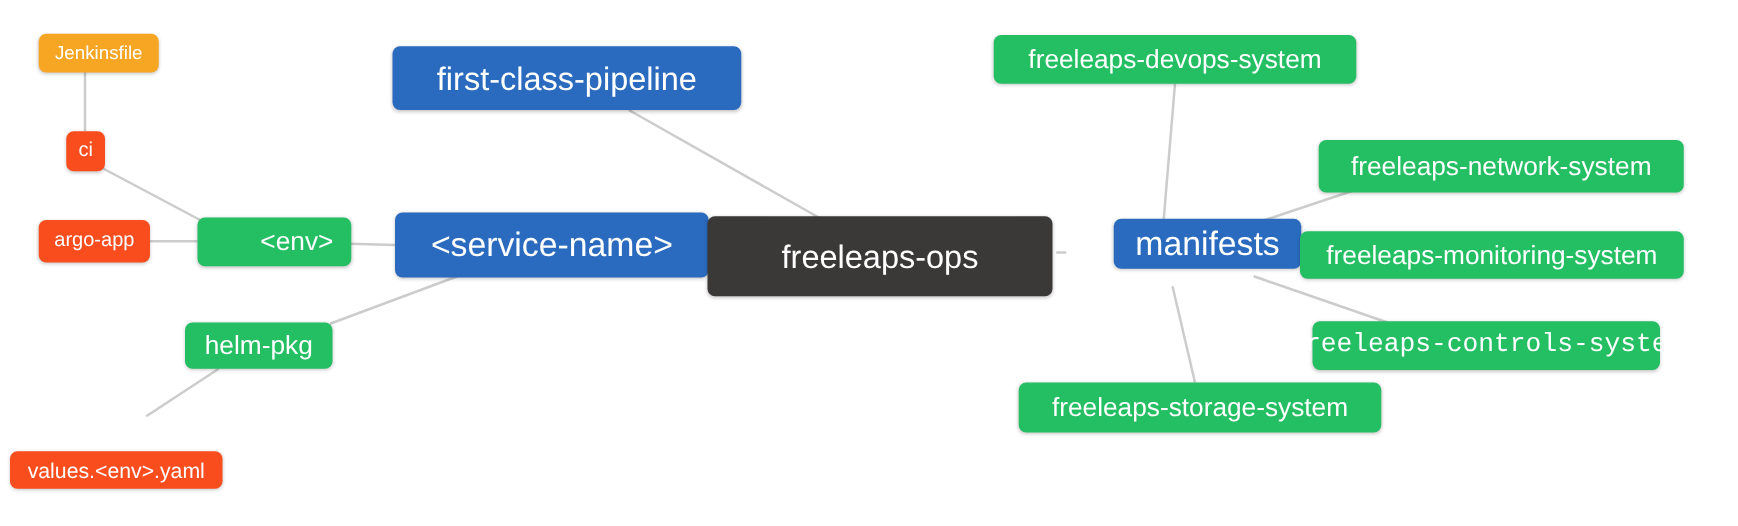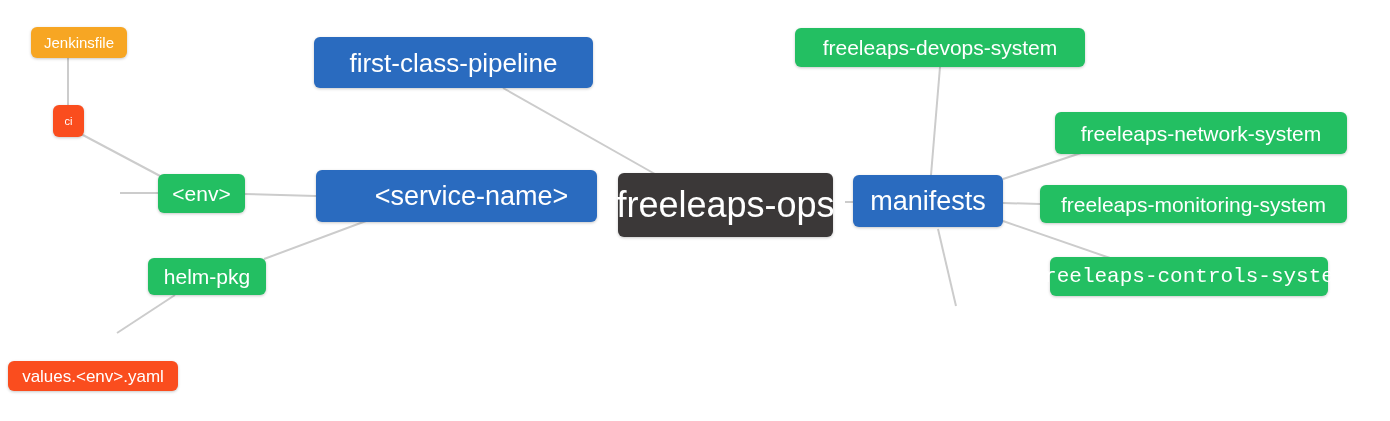--- a/index.html
+++ b/index.html
@@ -46,39 +46,41 @@
     <line class="edge" x1="845" y1="202" x2="853" y2="202"></line>
     <line class="edge" x1="931" y1="175" x2="940" y2="67"></line>
     <line class="edge" x1="1003" y1="179" x2="1090" y2="150"></line>
     <line class="edge" x1="1003" y1="203" x2="1040" y2="204"></line>
     <line class="edge" x1="1003" y1="221" x2="1110" y2="258"></line>
     <line class="edge" x1="938" y1="229" x2="956" y2="306"></line>
   </svg>
 
   <div class="node amber" style="left:19px;  top:27px;  width:96px;  height:31px; font-size:15px;">Jenkinsfile</div>
 
-  <div class="node red" style="left:53px;  top:105px; width:31px;  height:32px; font-size:11px;">ci</div>
+  <div class="node red" style="left:53px;  top:105px; width:31px;  height:32px; font-size:16px;">ci</div>
 
+  <div class="node red" style="left:31px;  top:176px; width:89px;  height:34px; font-size:16px;">argo-app</div>
 
-  <div class="node green" style="left:158px; top:174px; width:87px;  height:39px; font-size:21px;">&lt;env&gt;</div>
+  <div class="node green" style="left:158px; top:174px; width:87px;  height:39px; font-size:21px;padding-left:36px;">&lt;env&gt;</div>
 
-  <div class="node blue" style="left:316px; top:170px; width:251px; height:52px; font-size:27px;padding-left:30px;">&lt;service-name&gt;</div>
+  <div class="node blue" style="left:316px; top:170px; width:251px; height:52px; font-size:27px;">&lt;service-name&gt;</div>
 
   <div class="node blue" style="left:314px; top:37px;  width:279px; height:51px; font-size:26px;">first-class-pipeline</div>
 
-  <div class="node dark" style="left:618px; top:173px; width:215px; height:64px; font-size:36px;">freeleaps-ops</div>
+  <div class="node dark" style="left:566px; top:173px; width:276px; height:64px; font-size:26px;">freeleaps-ops</div>
 
-  <div class="node blue" style="left:853px; top:175px; width:150px; height:52px; font-size:27px;">manifests</div>
+  <div class="node blue" style="left:891px; top:175px; width:150px; height:40px; font-size:27px;">manifests</div>
 
   <div class="node green" style="left:795px; top:28px;  width:290px; height:39px; font-size:21px;">freeleaps-devops-system</div>
 
   <div class="node green" style="left:1055px;top:112px; width:292px; height:42px; font-size:21px;">freeleaps-network-system</div>
 
   <div class="node green" style="left:1040px;top:185px; width:307px; height:38px; font-size:21px;">freeleaps-monitoring-system</div>
 
   <div class="node green" style="left:1050px;top:257px; width:278px; height:39px; font-size:21px;font-family:Liberation Mono, monospace;">freeleaps-controls-system</div>
 
+  <div class="node green" style="left:815px; top:306px; width:290px; height:40px; font-size:21px;">freeleaps-storage-system</div>
 
   <div class="node green" style="left:148px; top:258px; width:118px; height:37px; font-size:21px;">helm-pkg</div>
 
   <div class="node red" style="left:8px;   top:333px; width:170px; height:30px; font-size:17px;margin-top:28px;">values.&lt;env&gt;.yaml</div>
 
 </div>
 
 </body></html>

